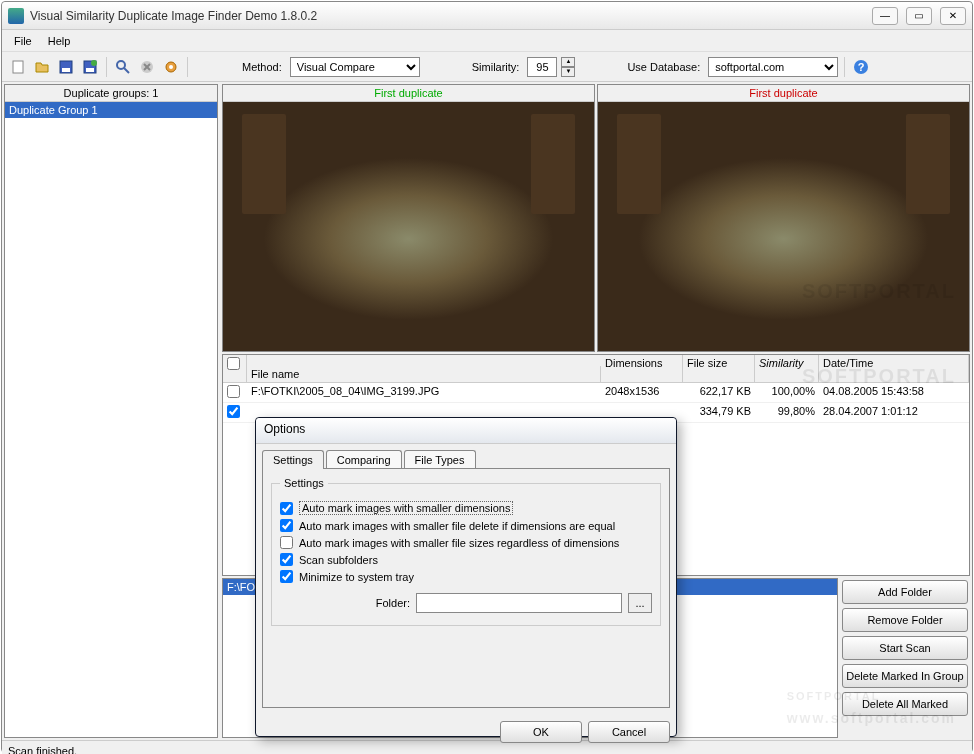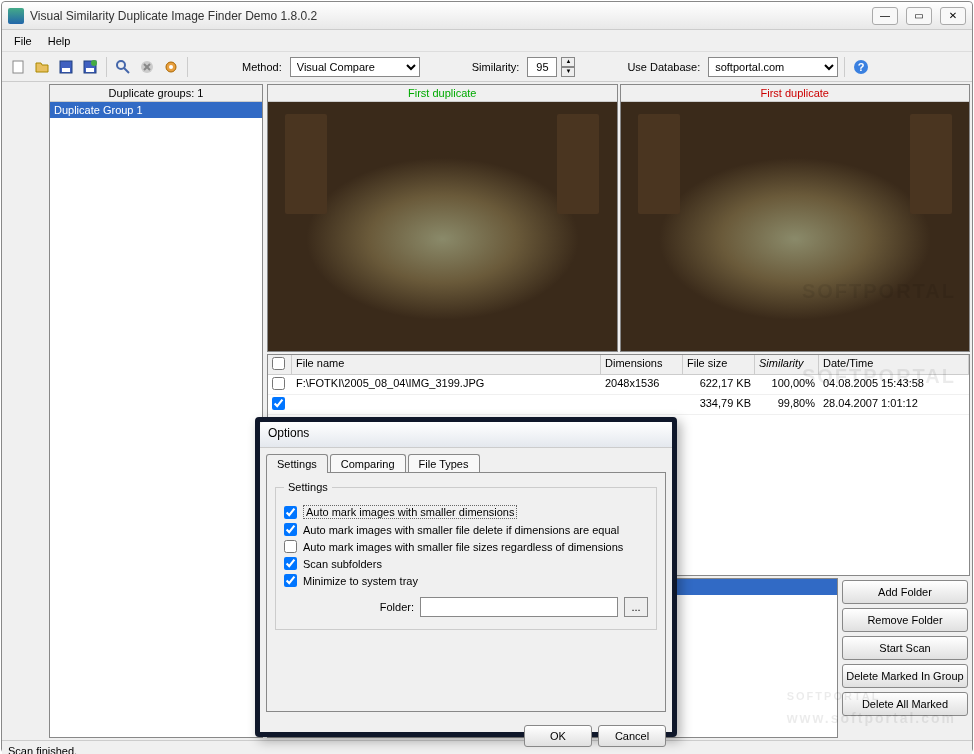--- a/index.html
+++ b/index.html
@@ -17,42 +17,42 @@
 
 .toolbar { height: 30px; background: #f0f0f0; display: flex; align-items: center; padding: 0 6px; gap: 4px; border-bottom: 1px solid #ccc; }
 .tool-icon { width: 20px; height: 20px; display: flex; align-items: center; justify-content: center; cursor: pointer; border-radius: 2px; }
 .tool-sep { width: 1px; height: 20px; background: #ccc; margin: 0 2px; }
 .tool-label { margin: 0 4px; padding-left: 44px; }
 .tool-select { height: 20px; border: 1px solid #888; background: #fff; padding: 0 2px; font-size: 11px; }
 .tool-input { height: 20px; width: 30px; border: 1px solid #888; text-align: center; font-size: 11px; }
 .spinner { display: flex; flex-direction: column; }
 .spinner-btn { width: 14px; height: 10px; border: 1px solid #888; background: #eee; font-size: 6px; text-align: center; cursor: pointer; }
 
-.main-area { display: flex; height: 658px; padding-left: 45px; }
+.main-area { display: flex; height: 658px; }
 .left-panel { width: 214px; border: 1px solid #888; margin: 2px; background: #fff; }
 .panel-header { background: #f0f0f0; border-bottom: 1px solid #ccc; text-align: center; padding: 2px; }
 .group-item { background: #316ac5; color: #fff; padding: 2px 4px; }
 
 .right-panel { flex: 1; display: flex; flex-direction: column; margin: 2px; }
 .preview-row { display: flex; height: 268px; gap: 2px; }
 .preview-pane { flex: 1; border: 1px solid #888; background: #fff; display: flex; flex-direction: column; }
 .preview-header { text-align: center; padding: 2px; background: #f0f0f0; border-bottom: 1px solid #ccc; }
 .preview-header.green { color: #0a0; }
 .preview-header.red { color: #c00; }
 .preview-img { flex: 1; background: #3a2a1a; position: relative; overflow: hidden; }
 .lobster { position: absolute; inset: 0; background: radial-gradient(ellipse 60% 50% at 50% 55%, #8a8a6a 0%, #6a5a3a 35%, #3a2a1a 65%); }
 .lobster::before { content: ""; position: absolute; left: 5%; top: 5%; width: 12%; height: 40%; background: #4a3520; border-radius: 2px; }
 .lobster::after { content: ""; position: absolute; right: 5%; top: 5%; width: 12%; height: 40%; background: #4a3520; border-radius: 2px; }
 
 .dup-section { border: 1px solid #888; margin-top: 2px; background: #fff; flex: 1; display: flex; flex-direction: column; }
 .dup-header { text-align: center; padding: 2px; background: #f0f0f0; border-bottom: 1px solid #ccc; }
 .table-head { display: flex; background: #f0f0f0; border-bottom: 1px solid #ccc; }
 .th { padding: 2px 4px; border-right: 1px solid #ccc; }
 .th-check { width: 24px; }
-.th-name { flex: 1; }
+.th-name { flex: 1; margin-top: 11px; }
 .th-dim { width: 82px; }
 .th-size { width: 72px; }
 .th-sim { width: 64px; font-style: italic; }
 .th-date { width: 150px; }
 .table-row { display: flex; border-bottom: 1px solid #f0f0f0; }
 .td { padding: 2px 4px; }
 .td-check { width: 24px; }
 .td-name { flex: 1; }
 .td-dim { width: 82px; }
 .td-size { width: 72px; text-align: right; }
@@ -60,36 +60,36 @@
 .td-date { width: 150px; }
 
 .bottom-row { display: flex; margin-top: 2px; gap: 2px; height: 160px; }
 .folder-pane { flex: 1; border: 1px solid #888; background: #fff; }
 .folder-sel { background: #316ac5; color: #fff; padding: 2px 4px; }
 .button-col { width: 130px; display: flex; flex-direction: column; gap: 4px; padding: 2px; }
 .action-btn { height: 24px; border: 1px solid #888; background: linear-gradient(#fff, #e0e0e0); border-radius: 3px; cursor: pointer; font-size: 11px; }
 
 .statusbar { height: 20px; background: #f0f0f0; border-top: 1px solid #ccc; padding: 2px 6px; display: flex; align-items: center; }
 
-.dialog { position: absolute; left: 255px; top: 417px; width: 422px; height: 320px; background: #f0f0f0; border: 5px solid #0f172a; box-shadow: 4px 4px 12px rgba(0,0,0,0.3); border-radius: 4px; }
+.dialog { position: absolute; left: 255px; top: 417px; width: 422px; height: 320px; background: #f0f0f0; border: 1px solid #0f172a; box-shadow: 4px 4px 12px rgba(0,0,0,0.3); border-radius: 4px; }
 .dialog-title { height: 26px; background: linear-gradient(#fff, #e4e8ee); border-bottom: 1px solid #ccc; padding: 4px 8px; font-size: 12px; border-radius: 4px 4px 0 0; }
 .dialog-tabs { display: flex; margin: 6px 6px 0; }
 .dialog-tab { padding: 3px 10px; border: 1px solid #888; border-bottom: none; background: #f8f8f8; margin-right: 2px; cursor: pointer; border-radius: 3px 3px 0 0; }
 .dialog-tab.active { background: #f0f0f0; position: relative; z-index: 2; }
 .dialog-body { border: 1px solid #888; margin: 0 6px 6px; padding: 8px; background: #f0f0f0; height: 240px; position: relative; top: -1px; }
 .fieldset { border: 1px solid #ccc; padding: 8px; }
 .fieldset-legend { font-size: 11px; padding: 0 4px; }
 .check-row { display: flex; align-items: center; gap: 6px; margin: 4px 0; }
 .check-row input { width: 13px; height: 13px; }
 .form-row { display: flex; align-items: center; gap: 6px; margin: 10px 0 4px; }
 .form-row label { width: 130px; text-align: right; }
 .form-row select, .form-row input[type=text] { flex: 1; height: 20px; border: 1px solid #888; font-size: 11px; padding: 0 2px; }
 .browse-btn { width: 24px; height: 20px; border: 1px solid #888; background: #eee; cursor: pointer; }
 .dialog-buttons { display: flex; justify-content: flex-end; gap: 6px; padding: 6px; }
-.dialog-btn { width: 68px; height: 22px; border: 1px solid #888; background: linear-gradient(#fff, #e0e0e0); border-radius: 3px; cursor: pointer; font-size: 11px; }
+.dialog-btn { width: 82px; height: 22px; border: 1px solid #888; background: linear-gradient(#fff, #e0e0e0); border-radius: 3px; cursor: pointer; font-size: 11px; }
 
 .watermark { position: absolute; right: 18px; color: rgba(0,0,0,0.08); font-size: 20px; font-weight: bold; letter-spacing: 2px; pointer-events: none; }
 .wm1 { top: 280px; }
 .wm2 { top: 365px; }
 .wm3 { bottom: 26px; }
 
 svg { display: block; }
 </style>
 </head>
 <body>

